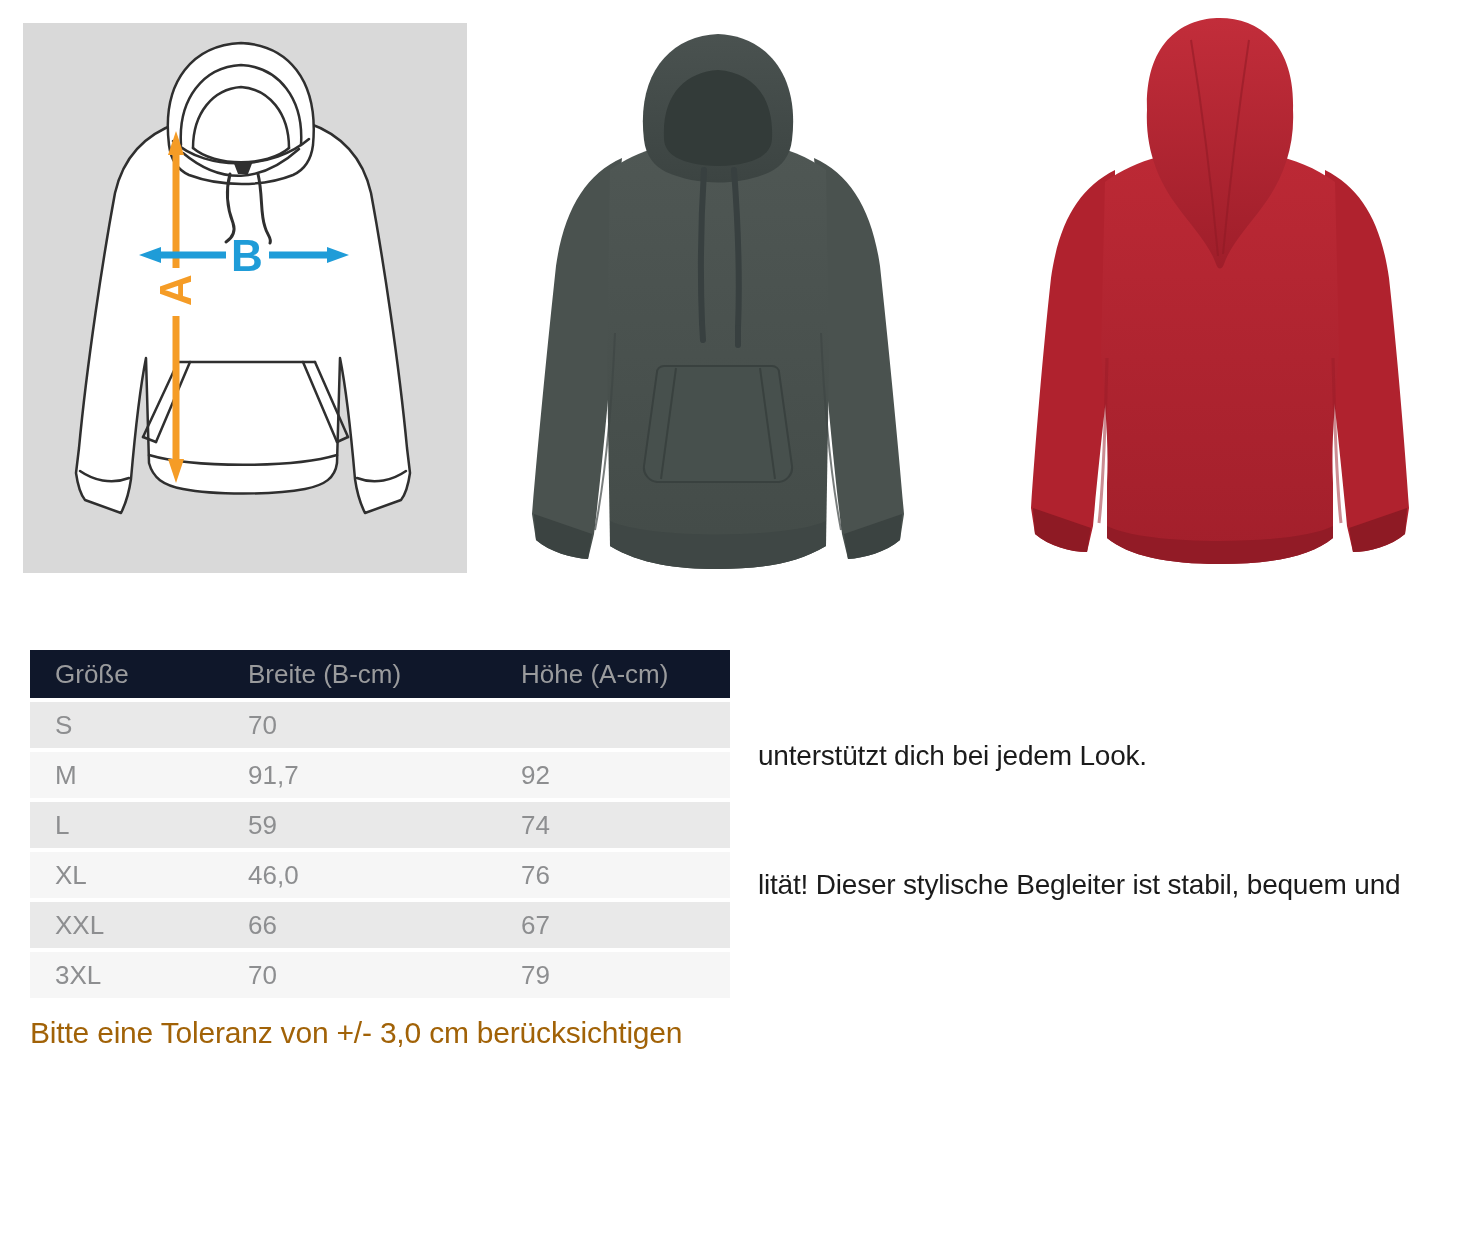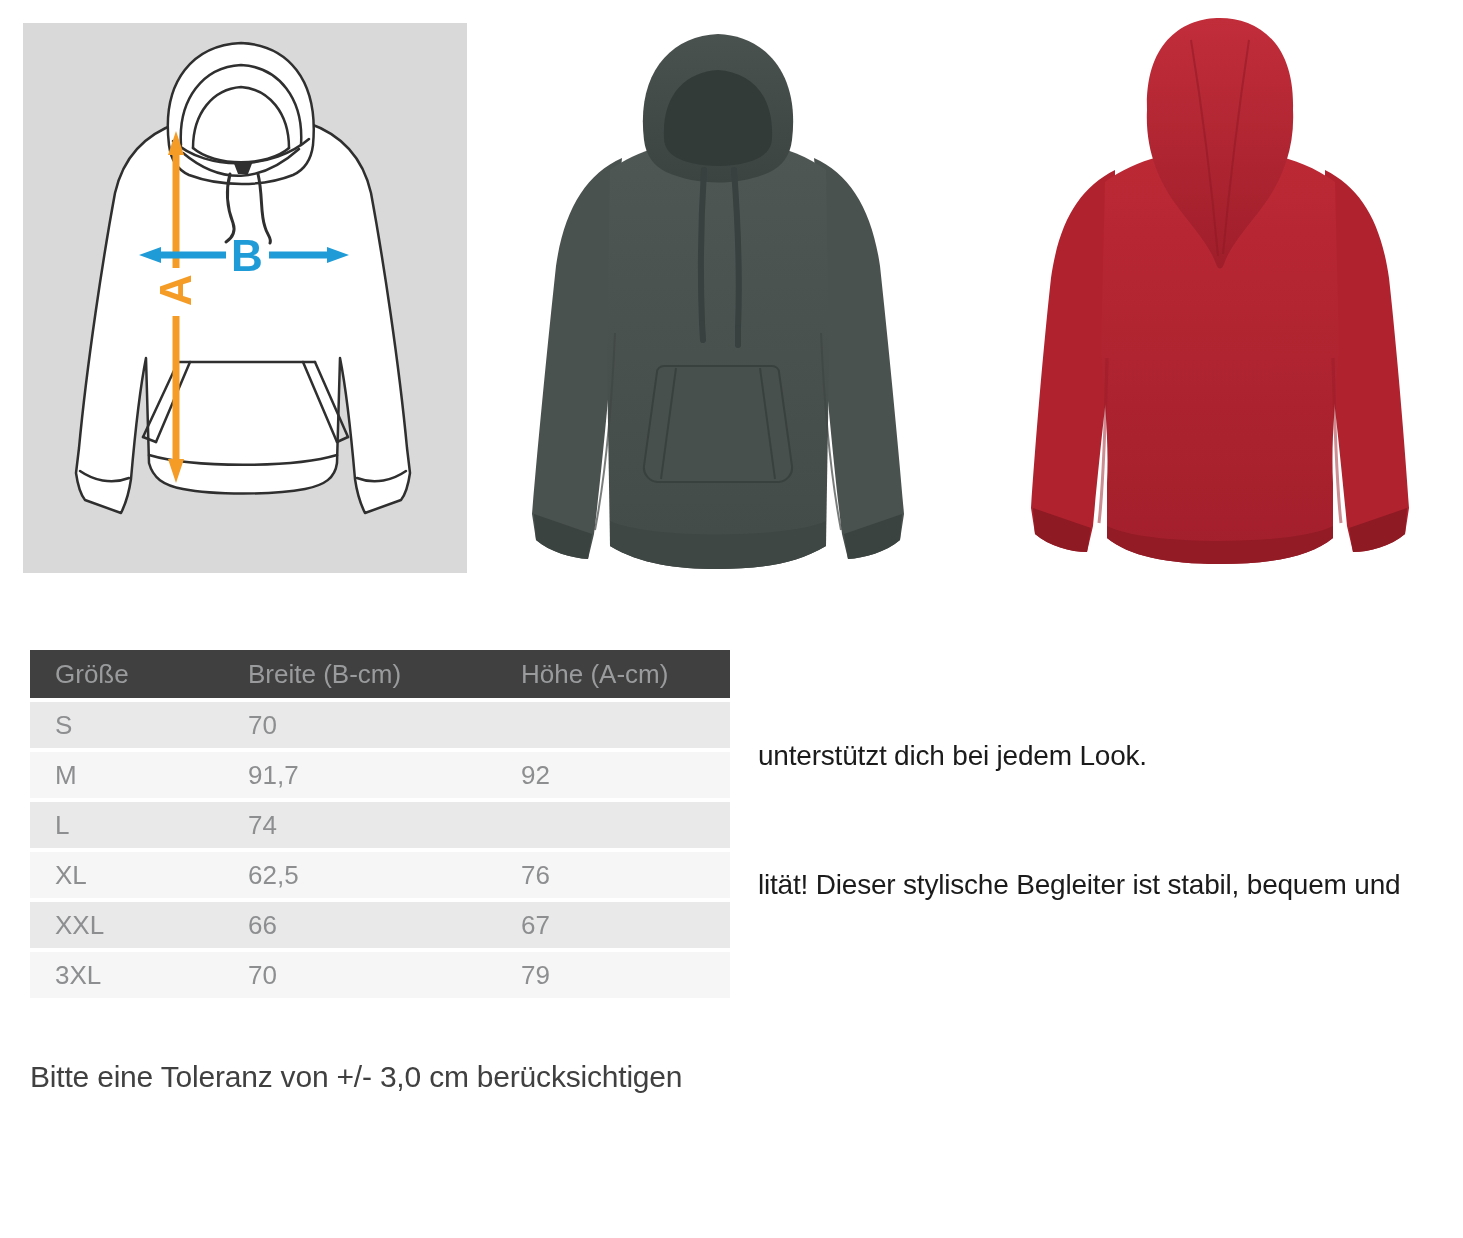--- a/index.html
+++ b/index.html
@@ -13,25 +13,25 @@
   
   .photo{position:absolute;}
   .photo.front{left:498px;top:18px;width:440px;height:560px;}
   .photo.back{left:985px;top:8px;width:470px;height:570px;}
   .photo svg{display:block;width:100%;height:100%;}
 
   
   .size-table{position:absolute;left:30px;top:650px;width:700px;font-size:26px;color:#8d8e90;}
   .t-row{display:grid;grid-template-columns:193px 273px 1fr;align-items:center;
          height:46px;margin-bottom:4px;padding-left:25px;}
-  .t-head{height:48px;background:#404040;color:#9a9b9d;}
+  .t-head{height:48px;background:#0f172a;color:#9a9b9d;}
   .row-odd{background:#e9e9e9;}
   .row-even{background:#f6f6f6;}
 
-  .tolerance{position:absolute;left:30px;top:1060px;font-size:30px;color:#404040;letter-spacing:-0.2px;}
+  .tolerance{position:absolute;left:30px;top:1016px;font-size:30px;color:#a16207;letter-spacing:-0.2px;}
 
   
   .description{position:absolute;left:758px;top:648px;width:705px;
                font-size:28px;line-height:43px;color:#1b1b1b;letter-spacing:-0.2px;white-space:pre;}
   .d-sp{height:38px;}
 </style>
 </head>
 <body>
 
 <div class="page">
@@ -182,25 +182,26 @@
       <div>S</div>
       <div>70</div>
     </div>
     <div class="t-row row-even">
       <div>M</div>
       <div>91,7</div>
       <div>92</div>
     </div>
     <div class="t-row row-odd">
       <div>L</div>
+      <div>59</div>
       <div>74</div>
     </div>
     <div class="t-row row-even">
       <div>XL</div>
-      <div>62,5</div>
+      <div>46,0</div>
       <div>76</div>
     </div>
     <div class="t-row row-odd">
       <div>XXL</div>
       <div>66</div>
       <div>67</div>
     </div>
     <div class="t-row row-even">
       <div>3XL</div>
       <div>70</div>

